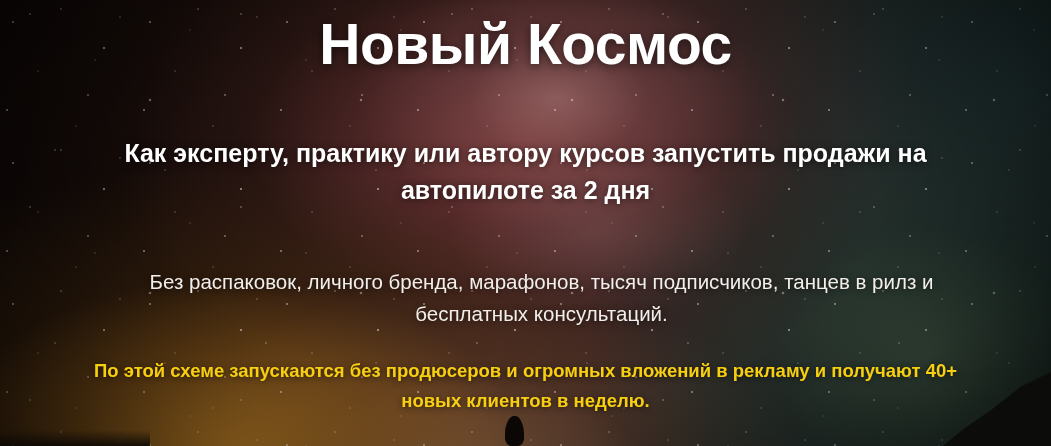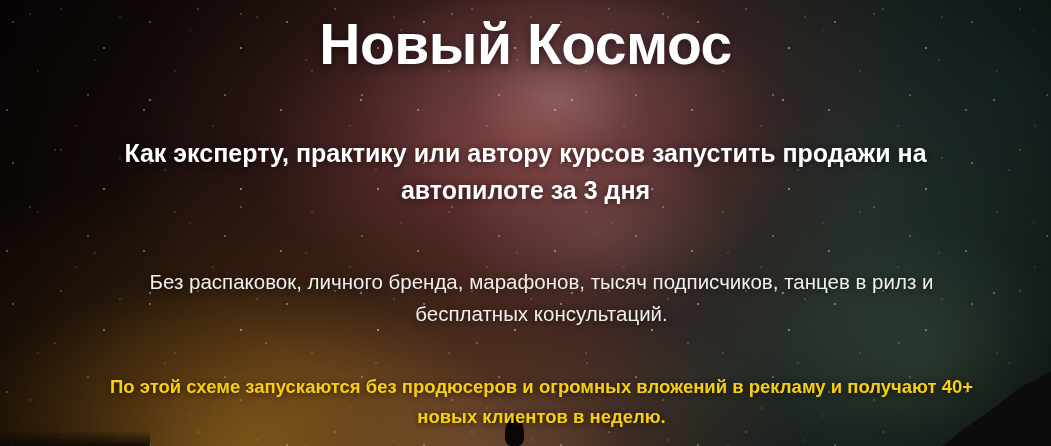--- a/index.html
+++ b/index.html
@@ -206,21 +206,21 @@
     font-weight: 400;
     color: #f2eeea;
     text-shadow: 0 1px 6px rgba(0,0,0,0.55);
   }
 
   .hero-highlight {
     position: absolute;
     top: 356px;
     left: 50%;
     transform: translateX(-50%);
-    margin: 16px;
+    margin: 0;
     width: 880px;
     font-size: 18.5px;
     line-height: 1.62;
     font-weight: 700;
     color: #f7cf10;
     text-shadow: 0 1px 6px rgba(0,0,0,0.60);
   }
 </style>
 </head>
 <body>
@@ -237,20 +237,20 @@
   <div class="bg-layer bg-vignette"></div>
 
   <div class="bg-silhouette-ridge-left"></div>
   <div class="bg-silhouette-person"></div>
   <div class="bg-silhouette-ridge-right"></div>
 
   <div class="content">
 
     <h1 class="hero-title">Новый Космос</h1>
 
-    <h2 class="hero-subtitle">Как эксперту, практику или автору курсов запустить продажи на автопилоте за 3 дня</h2>
+    <h2 class="hero-subtitle">Как эксперту, практику или автору курсов запустить продажи на автопилоте за 2 дня</h2>
 
     <p class="hero-body">Без распаковок, личного бренда, марафонов, тысяч подписчиков, танцев в рилз и бесплатных консультаций.</p>
 
     <p class="hero-highlight">По этой схеме запускаются без продюсеров и огромных вложений в рекламу и получают 40+ новых клиентов в неделю.</p>
 
   </div>
 </div>
 
 </body></html>

